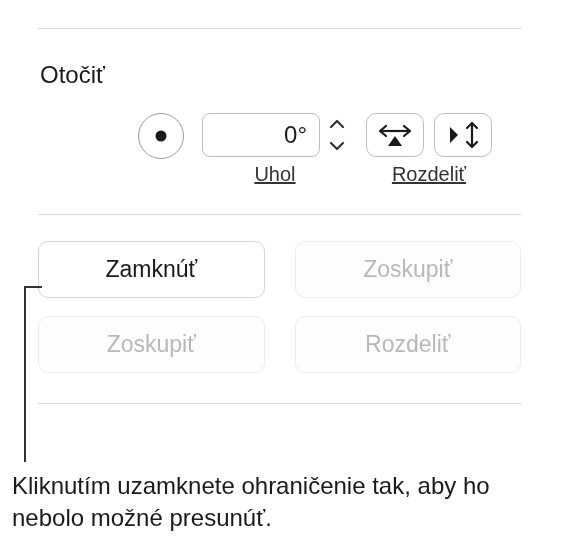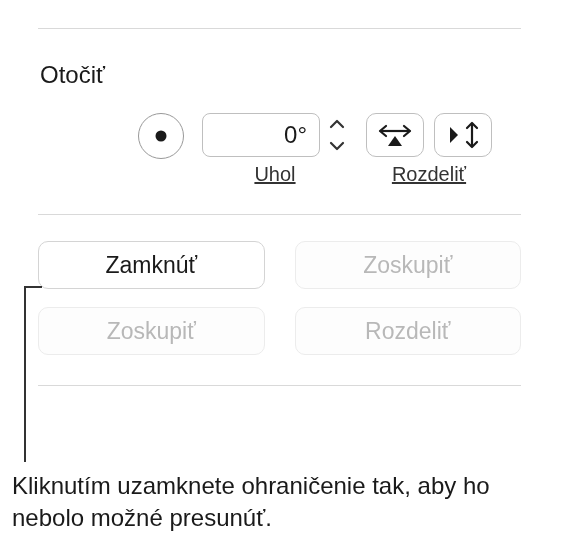--- a/index.html
+++ b/index.html
@@ -106,21 +106,21 @@
       justify-content: center;
       cursor: pointer;
     }
     .button-grid {
       display: grid;
       grid-template-columns: 1fr 1fr;
       gap: 18px 30px;
       margin: 26px 0 30px 0;
     }
     .action-btn {
-      height: 48px;
+      height: 57px;
       border: 1.5px solid #d4d4d4;
       border-radius: 10px;
       background: #fff;
       font-size: 23px;
       color: #1a1a1a;
       cursor: pointer;
       display: flex;
       align-items: center;
       justify-content: center;
     }

